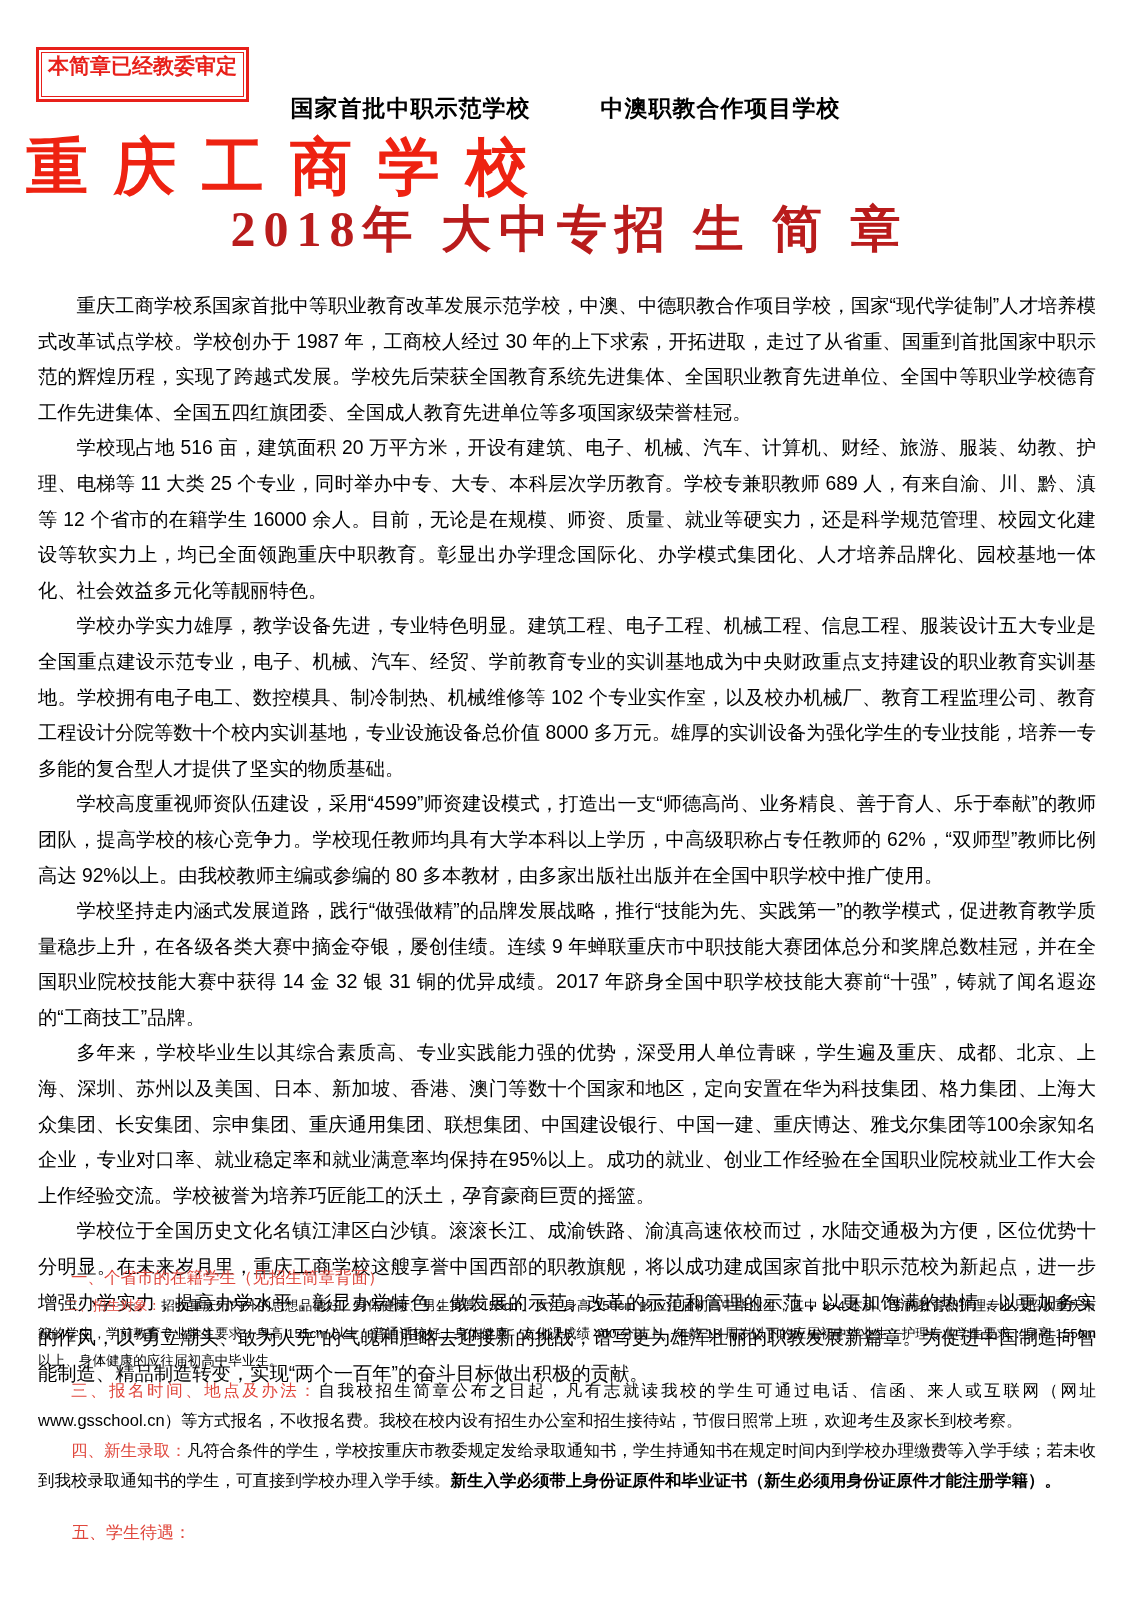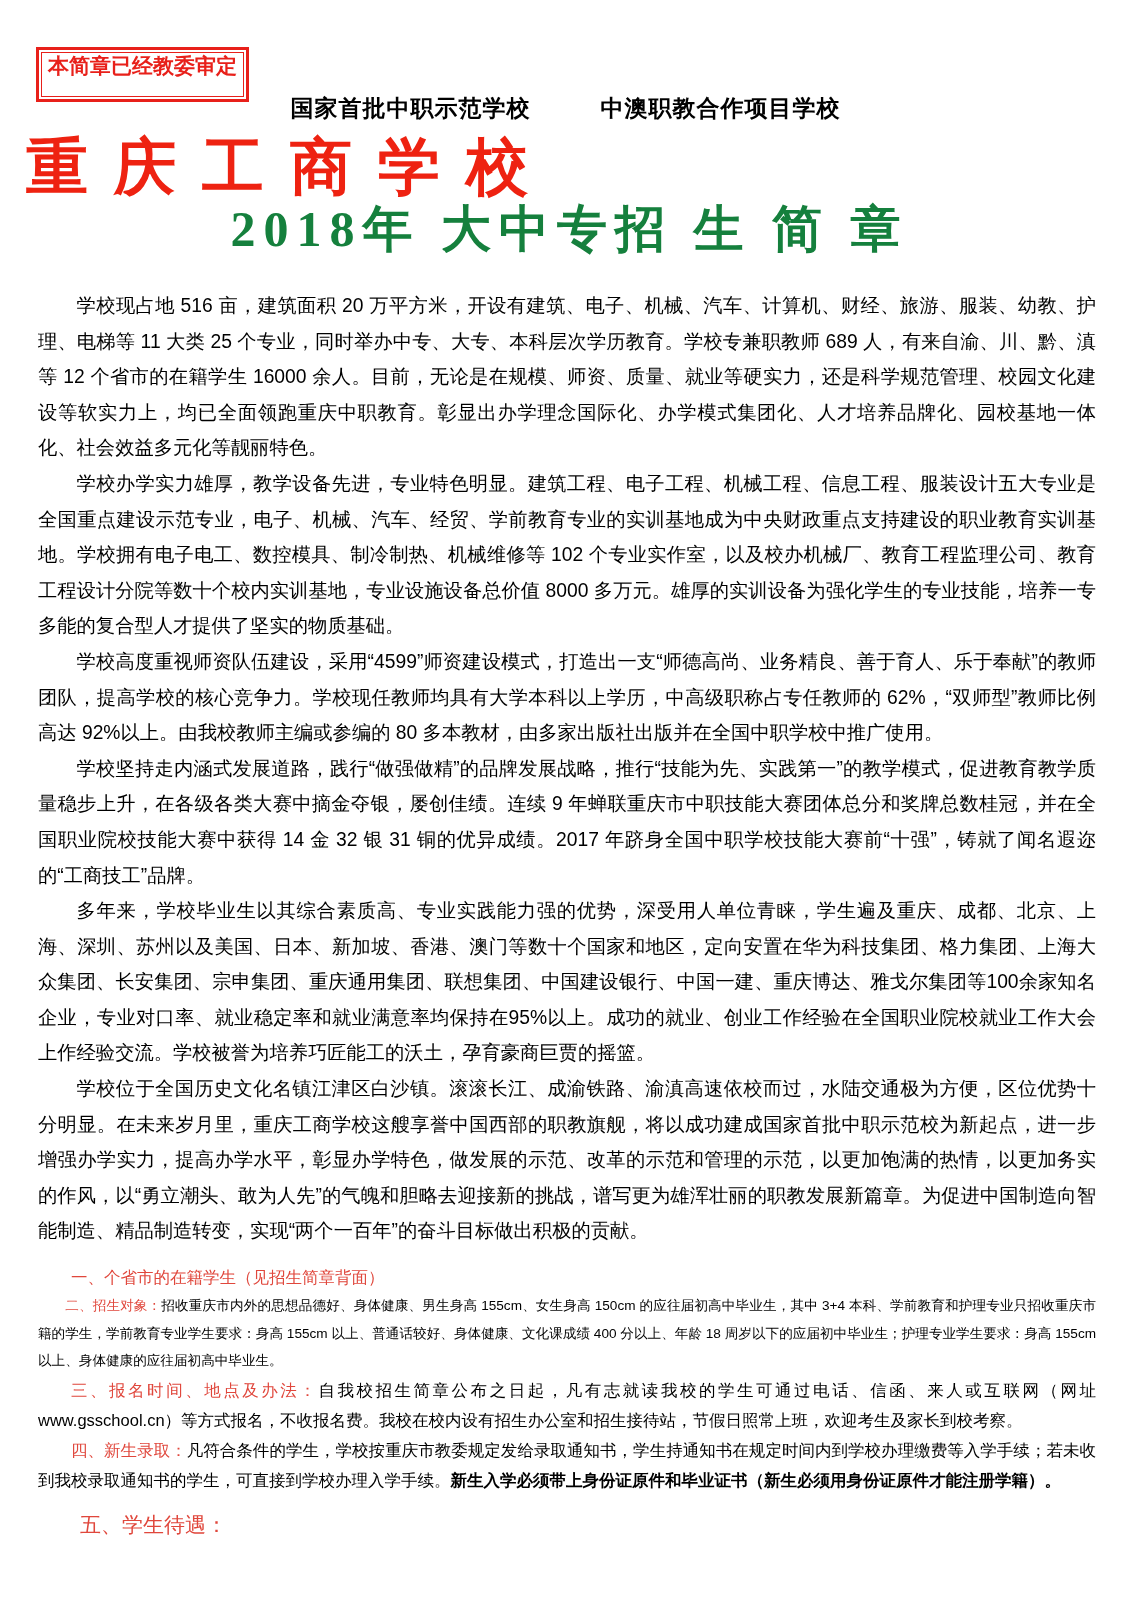--- a/index.html
+++ b/index.html
@@ -74,21 +74,21 @@
     letter-spacing: 26px;
     text-indent: 26px;
     white-space: nowrap;
   }
   .brochure-title {
     position: absolute;
     left: 0;
     top: 200px;
     width: 1131px;
     text-align: center;
-    color: #15803d;
+    color: #b91c1c;
     font-family: "Liberation Serif", "DejaVu Serif", serif;
     font-weight: bold;
     font-size: 50px;
     line-height: 58px;
     letter-spacing: 8px;
     text-indent: 8px;
     white-space: nowrap;
   }
 
   
@@ -133,24 +133,24 @@
     color: #e0473c;
   }
   .sec .emph {
     font-weight: bold;
   }
   .sec.big {
     font-size: 16.5px;
     line-height: 30px;
   }
   .sec.sec5 {
-    font-size: 21px;
+    font-size: 17px;
     line-height: 32px;
     color: #e0473c;
-    margin-top: 14px;
+    margin-top: 22px;
   }
 </style>
 </head>
 <body>
 
 <div class="page">
 
   <div class="stamp-wrap">
     <div class="stamp">
       <div class="stamp-inner">
@@ -161,20 +161,21 @@
 
   <div class="banner-row">
     <span>国家首批中职示范学校</span>
     <span>中澳职教合作项目学校</span>
   </div>
 
   <div class="school-name">重庆工商学校</div>
   <div class="brochure-title">2018年 大中专招 生 简 章</div>
 
   <div class="body-area">
+    <p class="para">重庆工商学校系国家首批中等职业教育改革发展示范学校，中澳、中德职教合作项目学校，国家“现代学徒制”人才培养模式改革试点学校。学校创办于 1987 年，工商校人经过 30 年的上下求索，开拓进取，走过了从省重、国重到首批国家中职示范的辉煌历程，实现了跨越式发展。学校先后荣获全国教育系统先进集体、全国职业教育先进单位、全国中等职业学校德育工作先进集体、全国五四红旗团委、全国成人教育先进单位等多项国家级荣誉桂冠。</p>
     <p class="para">学校现占地 516 亩，建筑面积 20 万平方米，开设有建筑、电子、机械、汽车、计算机、财经、旅游、服装、幼教、护理、电梯等 11 大类 25 个专业，同时举办中专、大专、本科层次学历教育。学校专兼职教师 689 人，有来自渝、川、黔、滇等 12 个省市的在籍学生 16000 余人。目前，无论是在规模、师资、质量、就业等硬实力，还是科学规范管理、校园文化建设等软实力上，均已全面领跑重庆中职教育。彰显出办学理念国际化、办学模式集团化、人才培养品牌化、园校基地一体化、社会效益多元化等靓丽特色。</p>
     <p class="para">学校办学实力雄厚，教学设备先进，专业特色明显。建筑工程、电子工程、机械工程、信息工程、服装设计五大专业是全国重点建设示范专业，电子、机械、汽车、经贸、学前教育专业的实训基地成为中央财政重点支持建设的职业教育实训基地。学校拥有电子电工、数控模具、制冷制热、机械维修等 102 个专业实作室，以及校办机械厂、教育工程监理公司、教育工程设计分院等数十个校内实训基地，专业设施设备总价值 8000 多万元。雄厚的实训设备为强化学生的专业技能，培养一专多能的复合型人才提供了坚实的物质基础。</p>
     <p class="para">学校高度重视师资队伍建设，采用“4599”师资建设模式，打造出一支“师德高尚、业务精良、善于育人、乐于奉献”的教师团队，提高学校的核心竞争力。学校现任教师均具有大学本科以上学历，中高级职称占专任教师的 62%，“双师型”教师比例高达 92%以上。由我校教师主编或参编的 80 多本教材，由多家出版社出版并在全国中职学校中推广使用。</p>
     <p class="para">学校坚持走内涵式发展道路，践行“做强做精”的品牌发展战略，推行“技能为先、实践第一”的教学模式，促进教育教学质量稳步上升，在各级各类大赛中摘金夺银，屡创佳绩。连续 9 年蝉联重庆市中职技能大赛团体总分和奖牌总数桂冠，并在全国职业院校技能大赛中获得 14 金 32 银 31 铜的优异成绩。2017 年跻身全国中职学校技能大赛前“十强”，铸就了闻名遐迩的“工商技工”品牌。</p>
     <p class="para">多年来，学校毕业生以其综合素质高、专业实践能力强的优势，深受用人单位青睐，学生遍及重庆、成都、北京、上海、深圳、苏州以及美国、日本、新加坡、香港、澳门等数十个国家和地区，定向安置在华为科技集团、格力集团、上海大众集团、长安集团、宗申集团、重庆通用集团、联想集团、中国建设银行、中国一建、重庆博达、雅戈尔集团等100余家知名企业，专业对口率、就业稳定率和就业满意率均保持在95%以上。成功的就业、创业工作经验在全国职业院校就业工作大会上作经验交流。学校被誉为培养巧匠能工的沃土，孕育豪商巨贾的摇篮。</p>
     <p class="para">学校位于全国历史文化名镇江津区白沙镇。滚滚长江、成渝铁路、渝滇高速依校而过，水陆交通极为方便，区位优势十分明显。在未来岁月里，重庆工商学校这艘享誉中国西部的职教旗舰，将以成功建成国家首批中职示范校为新起点，进一步增强办学实力，提高办学水平，彰显办学特色，做发展的示范、改革的示范和管理的示范，以更加饱满的热情，以更加务实的作风，以“勇立潮头、敢为人先”的气魄和胆略去迎接新的挑战，谱写更为雄浑壮丽的职教发展新篇章。为促进中国制造向智能制造、精品制造转变，实现“两个一百年”的奋斗目标做出积极的贡献。</p>
   </div>
 
   <div class="sections">
 

